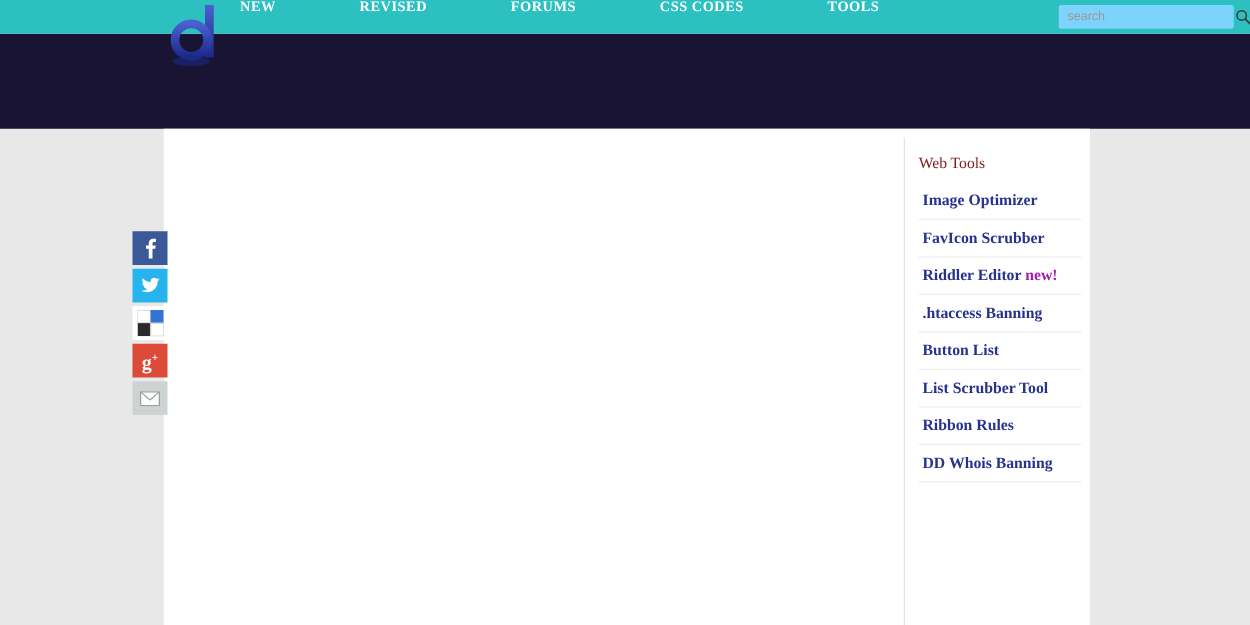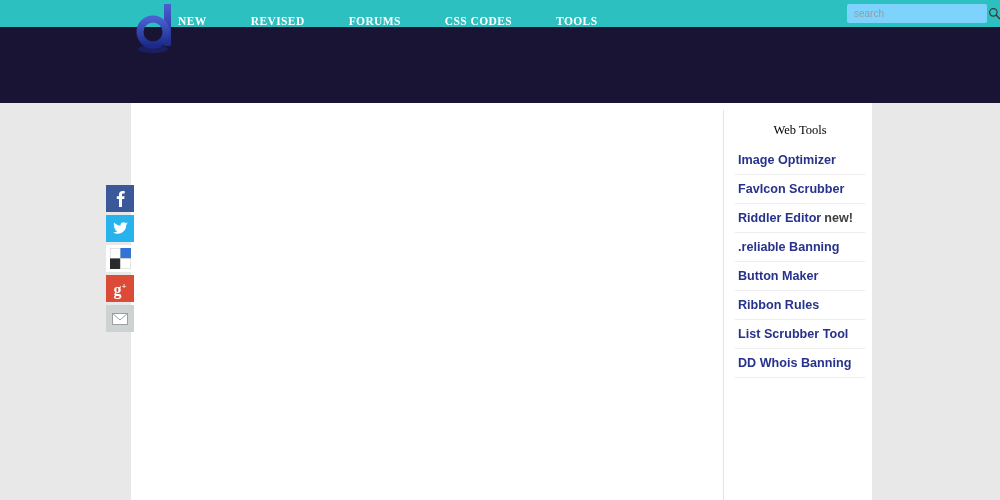--- a/index.html
+++ b/index.html
@@ -12,24 +12,24 @@
   }
 
   
   #topnav {
     position: absolute; left: 0; top: 0;
     width: 1000px; height: 27px;
     background: #2cc0c0;
     z-index: 5;
   }
   #nav-items {
-    position: absolute; left: 178px; top: 0;
+    position: absolute; left: 192px; top: 0;
     height: 27px;
-    display: flex; align-items: flex-end;
-    gap: 44px;
+    display: flex; align-items: flex-start;
+    gap: 67px;
   }
   .nav-link {
     color: #ffffff;
     font-family: "Liberation Serif", serif;
     font-weight: bold;
     font-size: 11.5px;
     letter-spacing: .4px;
     text-decoration: none;
     white-space: nowrap;
     cursor: pointer;
@@ -242,36 +242,35 @@
     z-index: 4;
   }
   #sidebar {
     position: absolute; left: 735px; top: 123px;
     width: 130px;
     z-index: 4;
   }
   #sidebar-title {
     font-family: "Liberation Serif", serif;
     font-size: 12.5px;
-    color: #000000;
+    color: #7f1d1d;
     margin-bottom: 8px;
-    text-align: center;
   }
   .side-item {
     border-bottom: 1px solid #ededed;
     padding: 7px 0 7px 3px;
-    font-family: Liberation Sans, sans-serif;
+    font-family: Liberation Serif, serif;
     font-size: 12.6px;
     font-weight: bold;
     color: #27328c;
     cursor: pointer;
     white-space: nowrap;
   }
   .side-new {
-    color: #404040;
+    color: #a21caf;
     font-weight: bold;
     margin-left: 3px;
   }
 </style>
 </head>
 <body>
 
 <div id="darkband"></div>
 
 <div id="panel"></div>
@@ -401,27 +400,27 @@
   <div class="side-item">
     <span>Image Optimizer</span>
   </div>
   <div class="side-item">
     <span>FavIcon Scrubber</span>
   </div>
   <div class="side-item">
     <span>Riddler Editor</span><span class="side-new">new!</span>
   </div>
   <div class="side-item">
-    <span>.reliable Banning</span>
-  </div>
-  <div class="side-item">
-    <span>Button Maker</span>
+    <span>.htaccess Banning</span>
+  </div>
+  <div class="side-item">
+    <span>Button List</span>
+  </div>
+  <div class="side-item">
+    <span>List Scrubber Tool</span>
   </div>
   <div class="side-item">
     <span>Ribbon Rules</span>
   </div>
   <div class="side-item">
-    <span>List Scrubber Tool</span>
-  </div>
-  <div class="side-item">
     <span>DD Whois Banning</span>
   </div>
 </div>
 
 </body></html>

